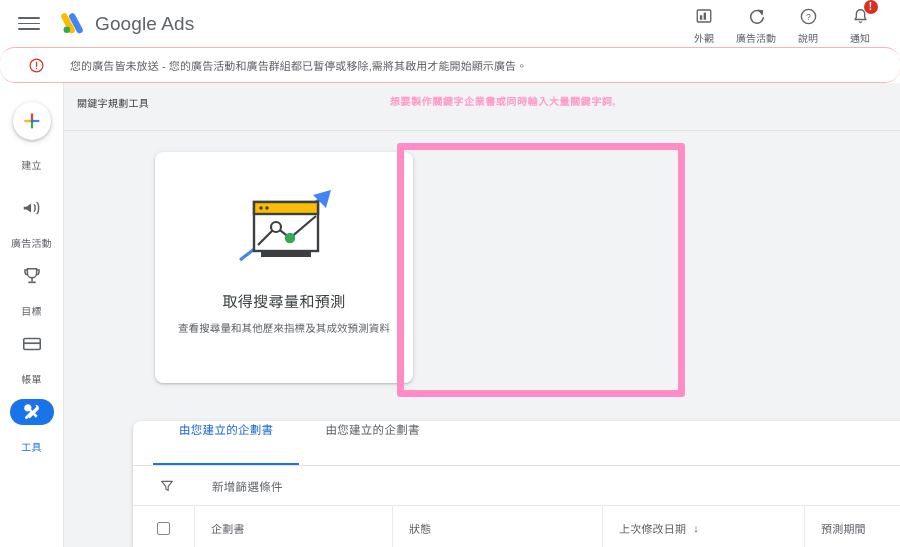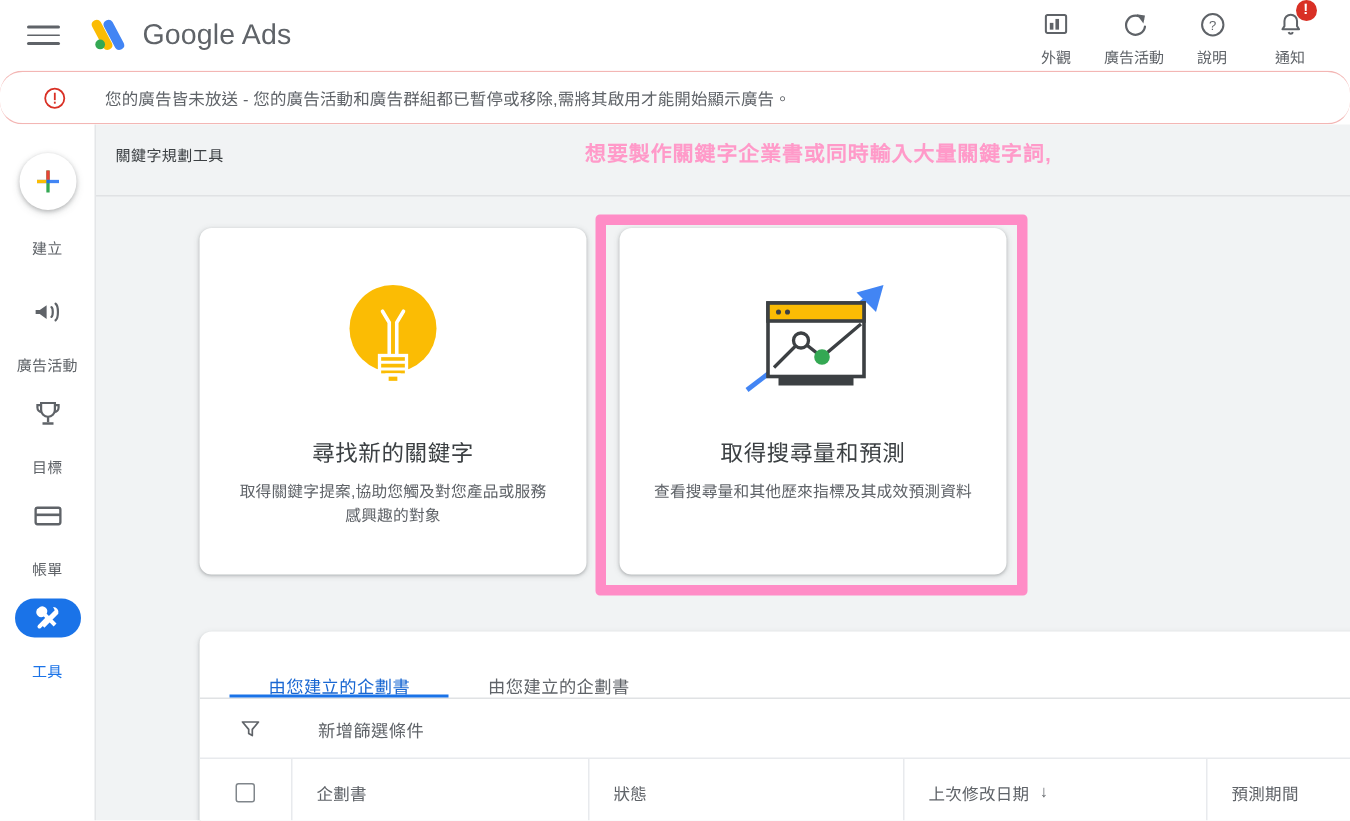--- a/index.html
+++ b/index.html
@@ -132,21 +132,21 @@
     font-size: 10px; color: #3c4043; letter-spacing: .3px;
   }
   .title-rule {
     position: absolute; top: 47px; left: 0; width: 836px;
     border-bottom: 1px solid #e0e2e4;
   }
 
   
   .annot {
     position: absolute; top: 4px; left: 326px;
-    font-size: 14px; font-weight: bold;
+    font-size: 10px; font-weight: bold;
     color: #ff9ac9; line-height: 30px;
     letter-spacing: .6px; white-space: nowrap;
   }
 
   
   .cards {
     position: absolute; top: 69px; left: 69px;
     display: flex; align-items: flex-start;
   }
   .card {
@@ -176,21 +176,21 @@
   
   .panel {
     position: absolute; top: 338px; left: 69px;
     width: 836px; height: 130px;
     background: #fff; border-radius: 8px 0 0 0;
     box-shadow: 0 1px 2px rgba(60,64,67,.22), 0 1px 5px rgba(60,64,67,.10);
     overflow: hidden;
   }
   .tabs { display: flex; height: 45px; align-items: stretch; padding-left: 20px; }
   .tab {
-    display: flex; align-items: flex-end; justify-content: center;
+    display: flex; align-items: flex-start; justify-content: center;
     padding: 0 26px; font-size: 11.5px; color: #5f6368;
     cursor: pointer; position: relative; letter-spacing: .3px; white-space: nowrap;
   }
   .tab.active { color: #1967d2; }
   .tab.active::after {
     content: ""; position: absolute; left: 0; right: 0; bottom: 0;
     height: 2.5px; background: #1a73e8;
   }
   .tabs-rule { border-bottom: 1px solid #e0e2e4; }
 
@@ -377,33 +377,20 @@
 
     <div class="page-title">關鍵字規劃工具</div>
     <div class="title-rule"></div>
 
     <div class="annot">
       <div>想要製作關鍵字企業書或同時輸入大量關鍵字詞,</div>
     </div>
 
     <div class="cards">
 
-      <div class="card">
-        <div class="card-icon">
-          <svg width="74" height="88" viewBox="0 0 74 88">
-            <circle cx="37" cy="37" r="29" fill="#fbbc04"></circle>
-            <path fill="none" stroke="#ffffff" stroke-width="2.4" stroke-linecap="round" d="M30 25.5 L34.5 33 L34.5 55 M44 25.5 L39.5 33 L39.5 55"></path>
-            <rect x="28" y="55" width="18" height="13" fill="#fbbc04" stroke="#ffffff" stroke-width="2.2"></rect>
-            <path stroke="#ffffff" stroke-width="2" d="M28 59.5h18M28 64h18"></path>
-            <rect x="33" y="68" width="8" height="5" fill="#fbbc04" stroke="#ffffff" stroke-width="2.2"></rect>
-          </svg>
-        </div>
-        <div class="card-title">尋找新的關鍵字</div>
-        <div class="card-desc">取得關鍵字提案,協助您觸及對您產品或服務感興趣的對象</div>
-      </div>
 
       <div style="width:22px"></div>
 
       <div class="card">
         <div class="card-icon">
           <svg width="112" height="88" viewBox="0 0 112 88">
 
             <path stroke="#4285f4" stroke-width="3.2" fill="none" d="M12 78 L96 14"></path>
             <path fill="#4285f4" d="M103 8 L85 13 L98 26 Z"></path>
 

